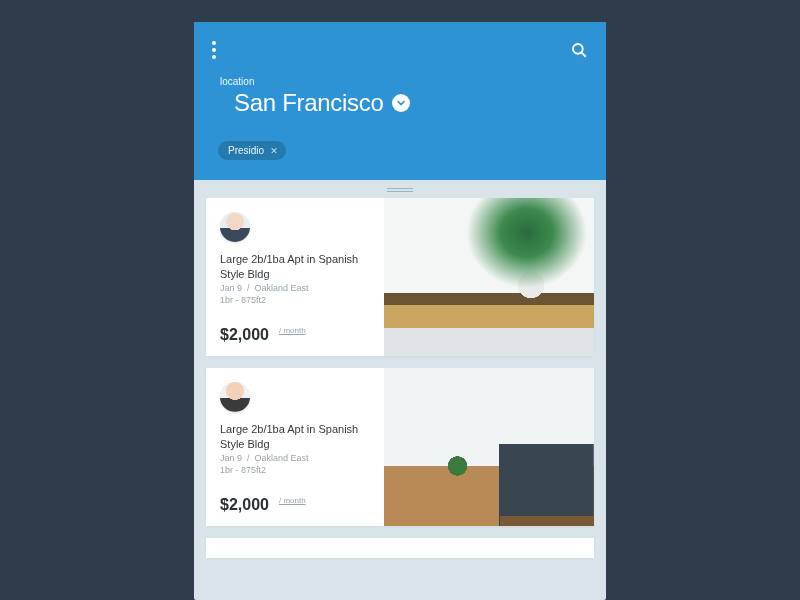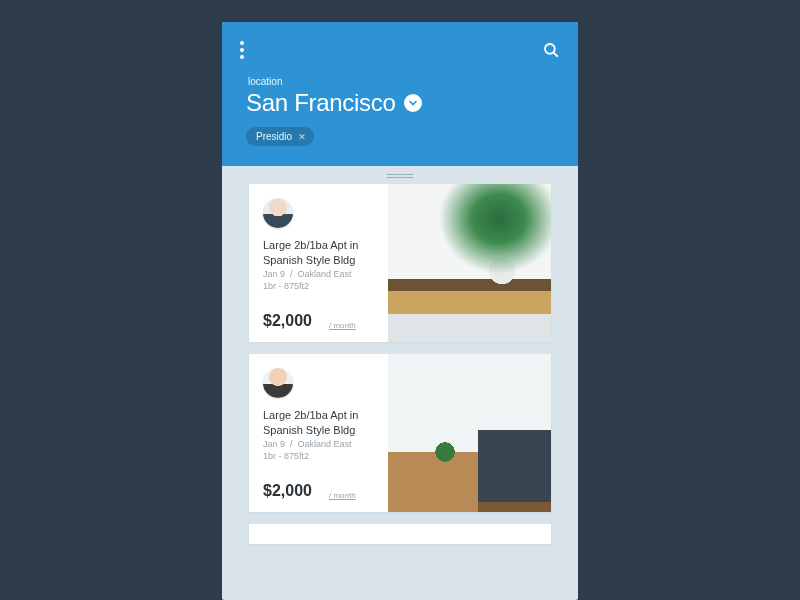--- a/index.html
+++ b/index.html
@@ -5,21 +5,21 @@
   * { box-sizing: border-box; margin: 0; padding: 0; }
   html, body { width: 800px; height: 600px; }
   body {
     background: #2f3c4c;
     font-family: -apple-system, BlinkMacSystemFont, "Helvetica Neue", Arial, sans-serif;
     display: flex;
     justify-content: center;
     padding-top: 22px;
   }
   .device {
-    width: 356px;
+    width: 412px;
     height: 100%;
     background: #d9e4ea;
     overflow: hidden;
     border-radius: 2px;
   }
   .header {
     background: #2d93d4;
     color: #fff;
     padding: 14px 18px 20px 18px;
   }
@@ -44,35 +44,35 @@
   .loc-label {
     font-size: 10px;
     opacity: 0.9;
     margin-top: 12px;
     margin-left: 8px;
   }
   .loc-row {
     display: flex;
     align-items: center;
     gap: 8px;
-    margin-left: 6px;
+    margin-left: 22px;
     margin-top: 2px;
   }
   .loc-val {
     font-size: 24px;
     font-weight: 500;
     letter-spacing: -0.3px;
   }
   .chev {
     width: 18px; height: 18px; background: #fff; border-radius: 50%;
     display: flex; align-items: center; justify-content: center;
     cursor: pointer;
   }
   .chips {
-    margin-top: 10px;
+    margin-top: 24px;
     margin-left: 6px;
     display: flex;
     gap: 6px;
   }
   .chip {
     background: #2579ae;
     color: #e9f4fb;
     font-size: 10px;
     padding: 4px 8px 4px 10px;
     border-radius: 40px;
@@ -84,21 +84,21 @@
   .chip .x { opacity: 0.8; font-size: 9px; cursor: pointer; }
   .handle {
     display: flex;
     flex-direction: column;
     align-items: center;
     gap: 2px;
     padding: 8px 0 6px;
   }
   .handle span { width: 26px; height: 1px; background: #9fb3bf; }
   .list {
-    padding: 0 27px;
+    padding: 0 12px;
     display: flex;
     flex-direction: column;
     gap: 12px;
   }
   .card {
     background: #ffffff;
     display: flex;
     height: 158px;
     box-shadow: 0 1px 2px rgba(0,0,0,0.05);
   }
@@ -122,22 +122,22 @@
     font-weight: 500;
   }
   .meta {
     font-size: 9px;
     color: #9aa5ad;
     line-height: 1.4;
   }
   .price-row {
     margin-top: auto;
     display: flex;
-    align-items: flex-end;
-    gap: 17px;
+    align-items: flex-start;
+    gap: 10px;
   }
   .price {
     font-size: 16px;
     color: #2a3137;
     font-weight: 600;
   }
   .per {
     font-size: 8px;
     color: #9aa5ad;
     text-decoration: underline;

